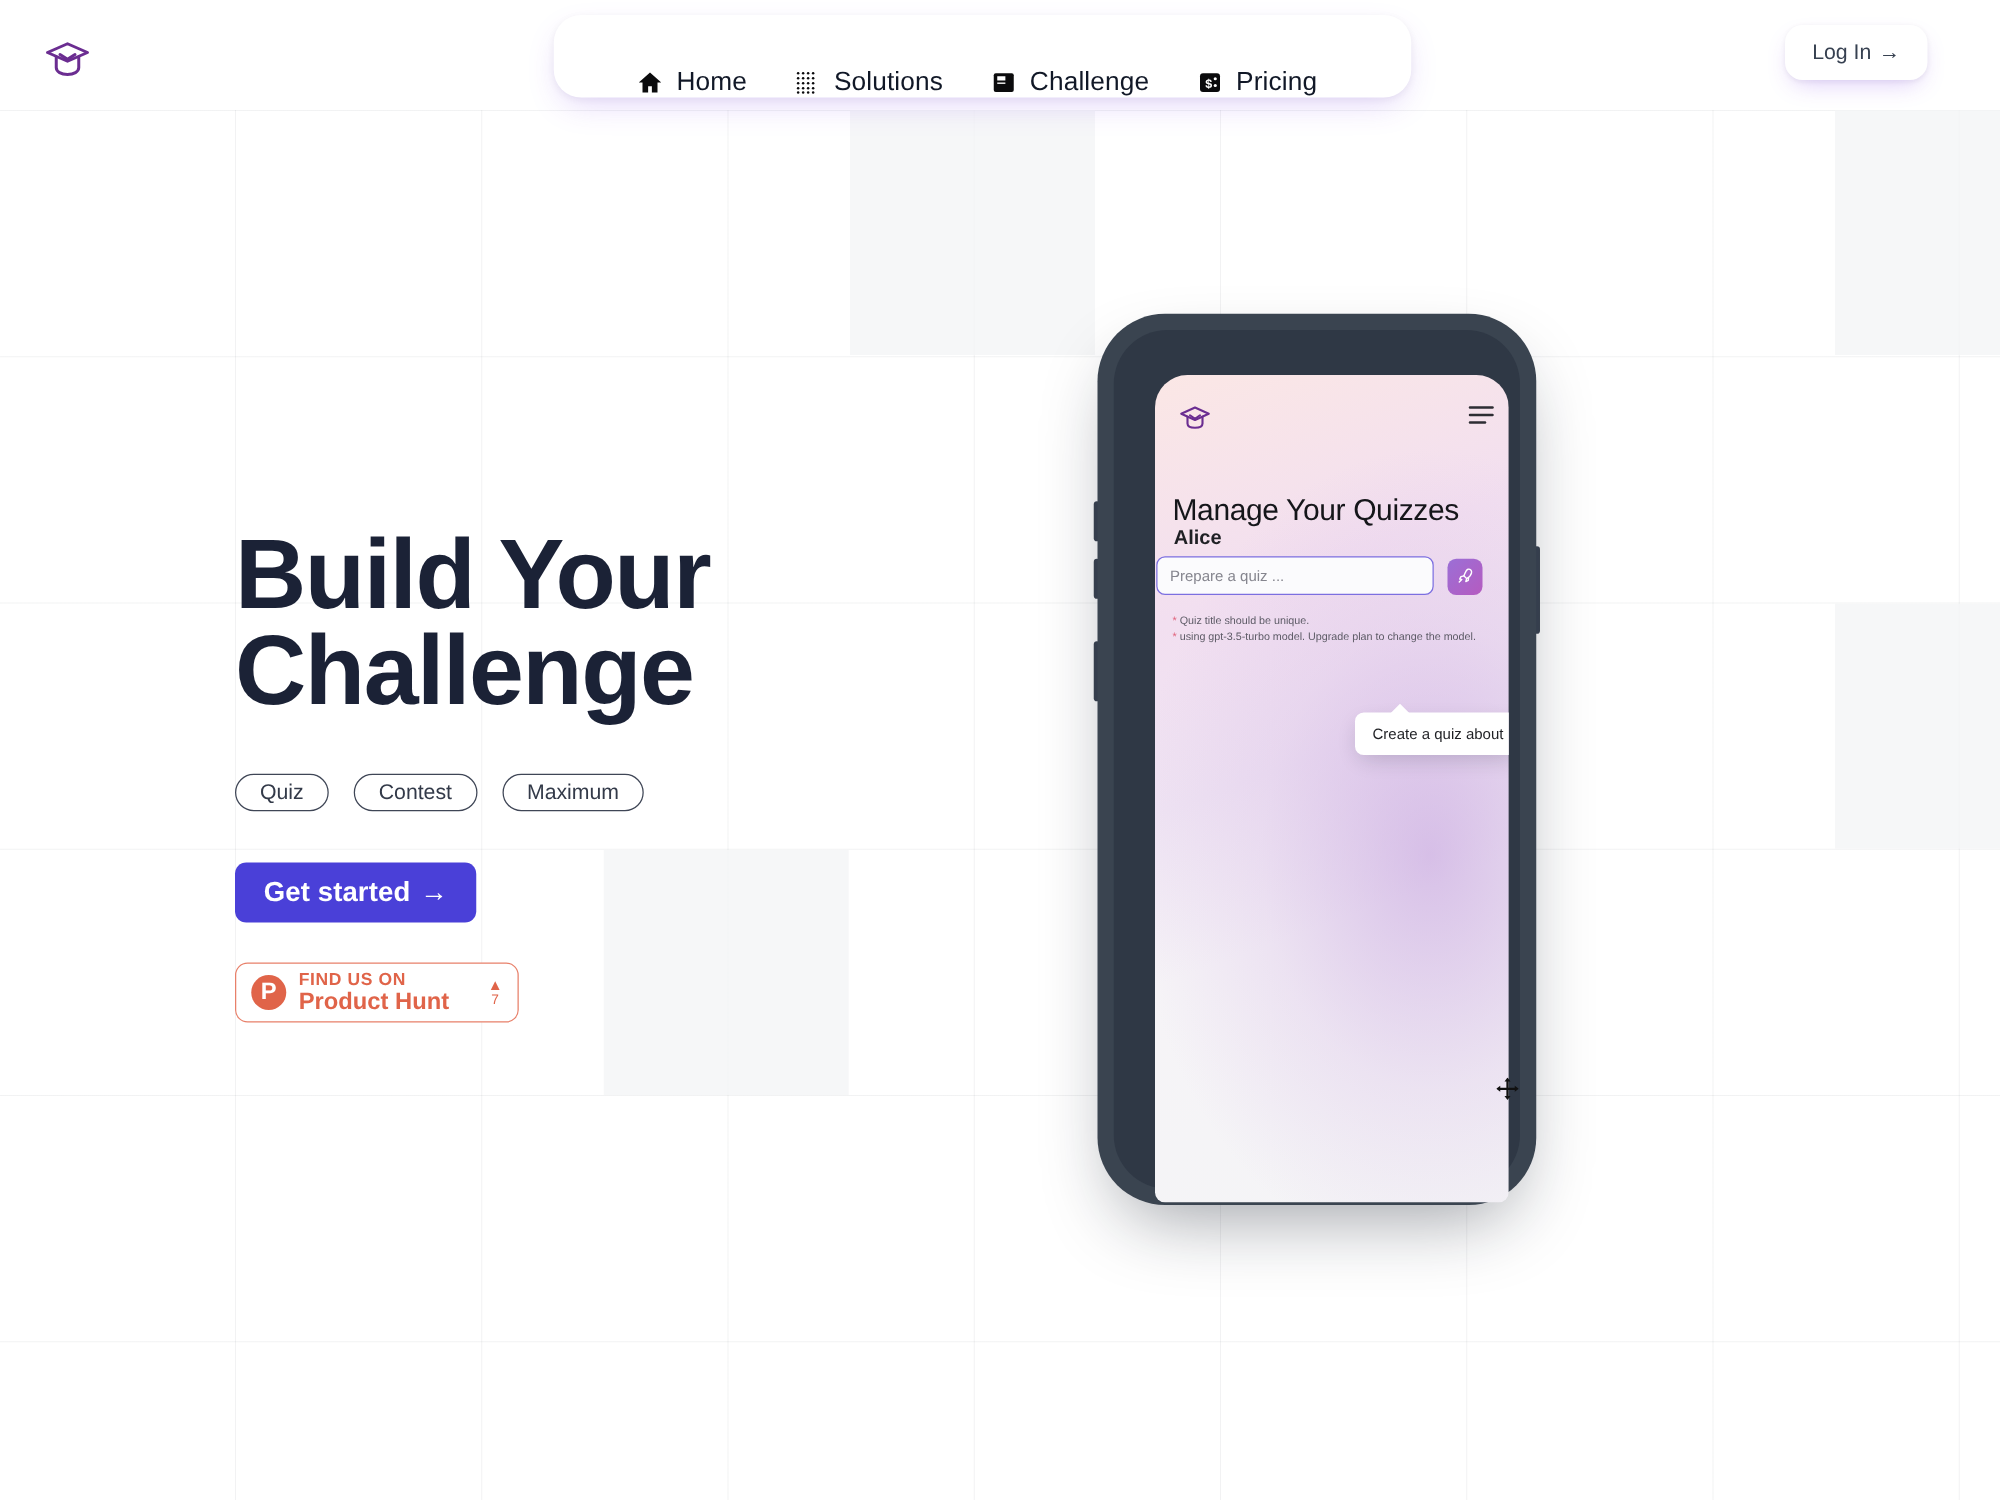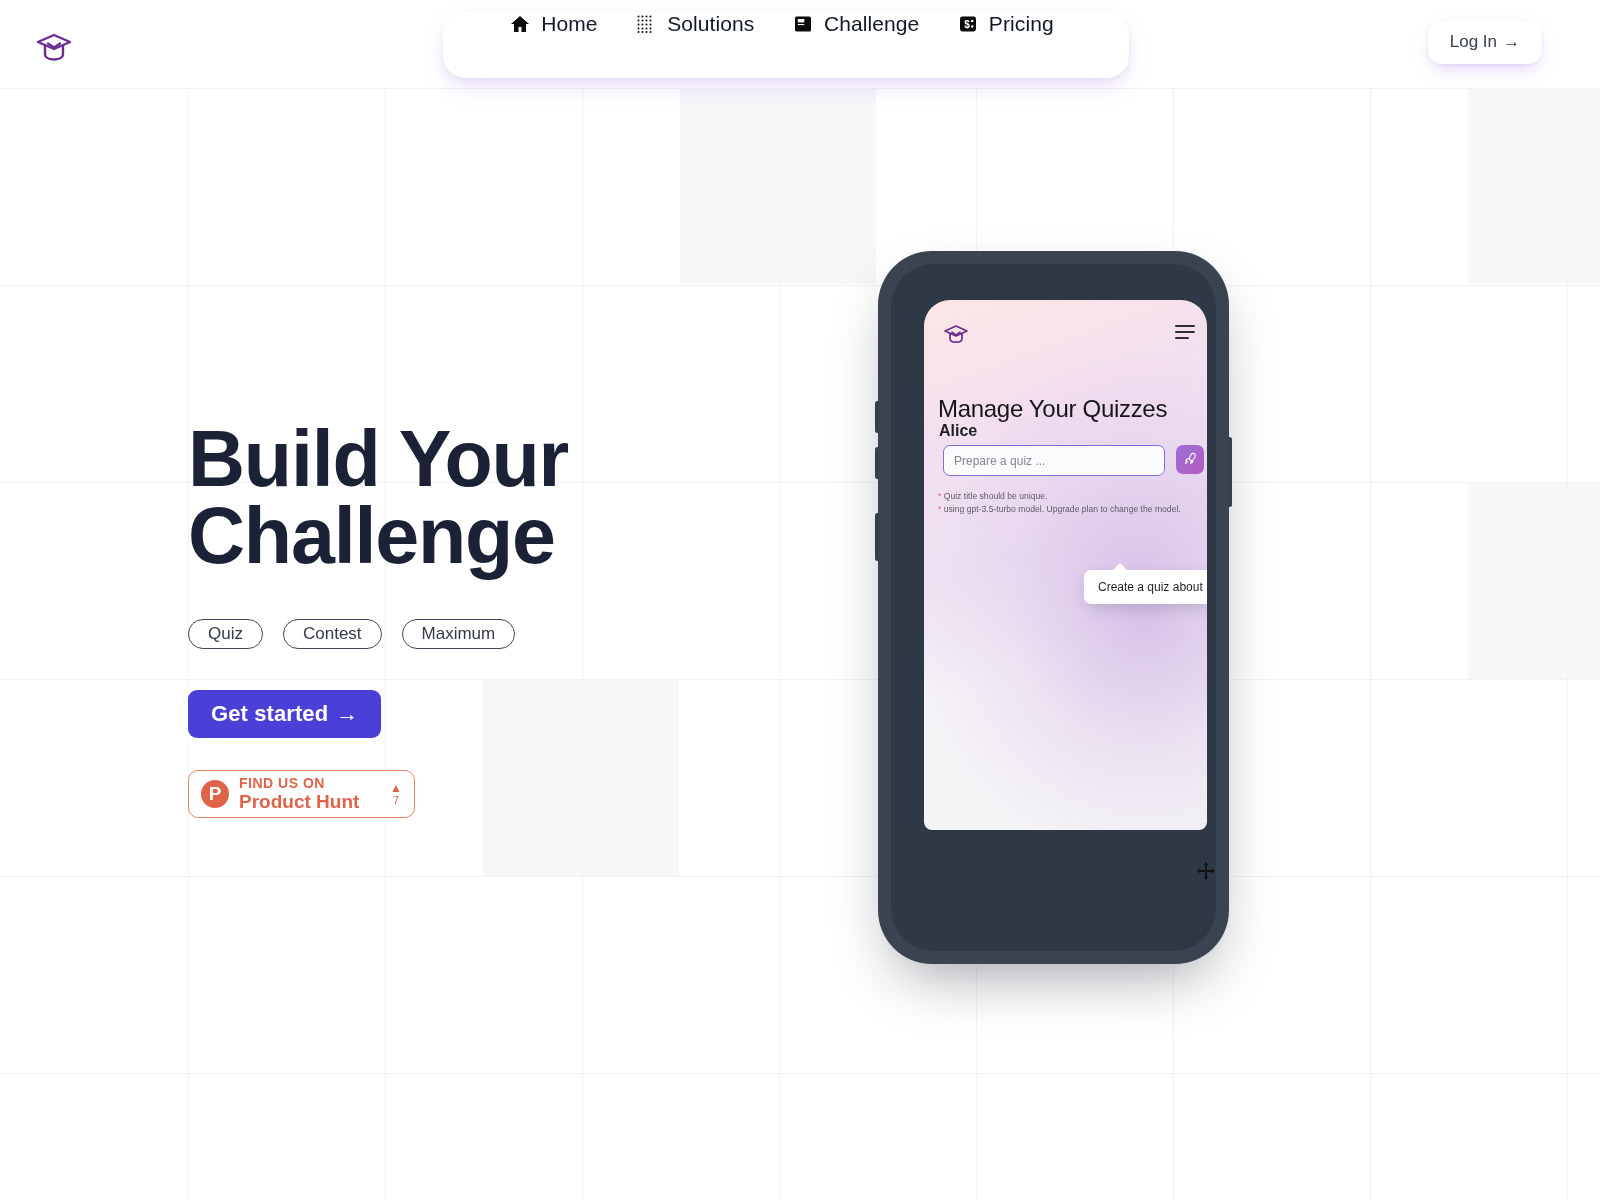--- a/index.html
+++ b/index.html
@@ -33,21 +33,21 @@
   .logo {
     position: absolute; left: 34px; top: 30px;
     width: 40px; height: 36px;
   }
   .navbar {
     position: absolute; left: 443px; top: 12px;
     width: 686px; height: 66px;
     background: #ffffff;
     border-radius: 22px;
     box-shadow: 0 10px 26px -6px rgba(124,58,237,0.22), 0 2px 6px rgba(17,24,39,0.05);
-    display: flex; align-items: flex-start; justify-content: space-around;
+    display: flex; align-items: flex-end; justify-content: space-around;
     padding: 0 56px 0 48px;
   }
   .nav-item {
     display: flex; align-items: center; gap: 11px;
     color: #111827; font-size: 21px; letter-spacing: .1px;
     cursor: pointer; white-space: nowrap;
   }
   .nav-ico { width: 20px; height: 20px; display: inline-block; flex: 0 0 20px; }
   .nav-ico svg { display: block; width: 20px; height: 20px; }
 
@@ -111,21 +111,21 @@
     background: #3a4450; border-radius: 54px;
     box-shadow: 0 26px 60px -18px rgba(17,24,39,0.42);
     padding: 13px;
   }
   .phone-inner {
     width: 100%; height: 100%; background: #2f3845; border-radius: 43px;
     padding: 5px 1px 1px 1px; overflow: hidden;
   }
   .phone-screen {
     position: absolute; left: 46px; top: 49px;
-    width: 283px; height: 530px;
+    width: 283px; height: 662px;
     border-radius: 26px 26px 8px 8px;
     overflow: hidden;
     background:
       radial-gradient(120% 70% at 78% 58%, rgba(196,160,222,0.62) 0%, rgba(214,186,230,0.30) 40%, rgba(255,255,255,0) 70%),
       linear-gradient(160deg, #fbe7e5 0%, #f2dff0 26%, #efe4f3 46%, #f6f4f7 64%, #f4f4f6 100%);
   }
   .ps-logo { position: absolute; left: 18px; top: 22px; width: 28px; height: 24px; }
   .ps-menu { position: absolute; right: 12px; top: 25px; width: 20px; height: 14px; cursor: pointer; }
   .ps-menu span {
     display: block; height: 2px; background: #2d2d33; margin-bottom: 4px; border-radius: 1px;
@@ -134,21 +134,21 @@
   .ps-menu span:nth-child(2) { width: 20px; }
   .ps-menu span:nth-child(3) { width: 14px; }
   .ps-title {
     position: absolute; left: 14px; top: 95px;
     font-size: 24px; font-weight: 400; color: #15161a; letter-spacing: -.3px;
   }
   .ps-user {
     position: absolute; left: 15px; top: 122px;
     font-size: 16px; color: #1f2024; font-weight: 600;
   }
-  .ps-inputrow { position: absolute; left: 19px; top: 145px; display: flex; align-items: flex-start; gap: 11px; }
+  .ps-inputrow { position: absolute; left: 1px; top: 145px; display: flex; align-items: flex-end; gap: 11px; }
   .ps-input {
     width: 222px; height: 31px; border-radius: 7px;
     border: 1.4px solid #7c6fe0; background: #fbfbfd;
     font-family: "Liberation Sans", sans-serif; font-size: 12px;
     color: #6b6b74; padding: 0 10px; outline: none;
   }
   .ps-input::placeholder { color: #85858e; }
   .ps-go {
     width: 28px; height: 29px; border: none; border-radius: 7px;
     background: linear-gradient(135deg, #9b6fd6 0%, #b55bc0 100%);

